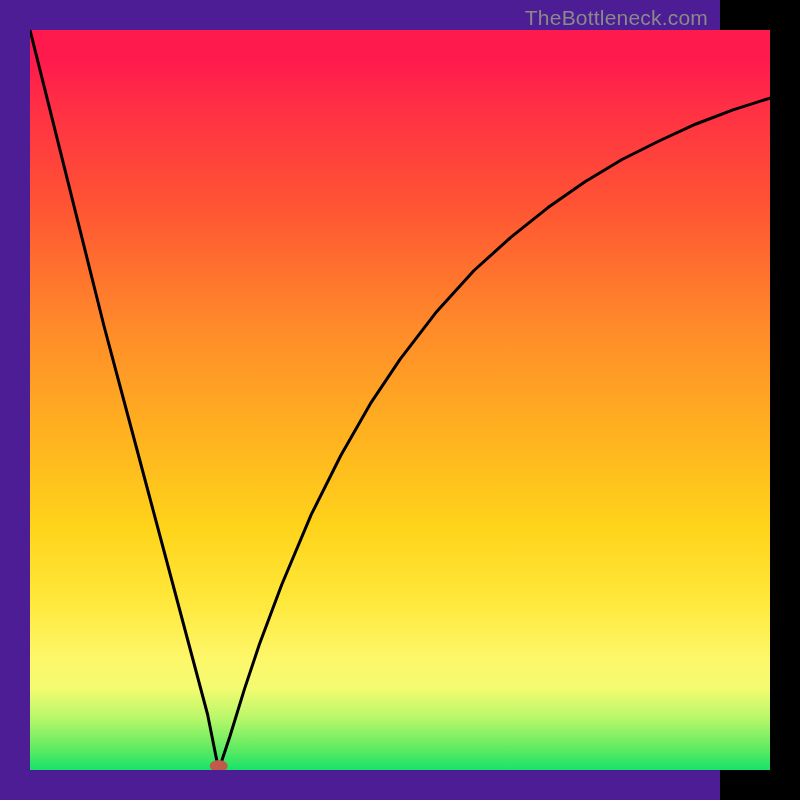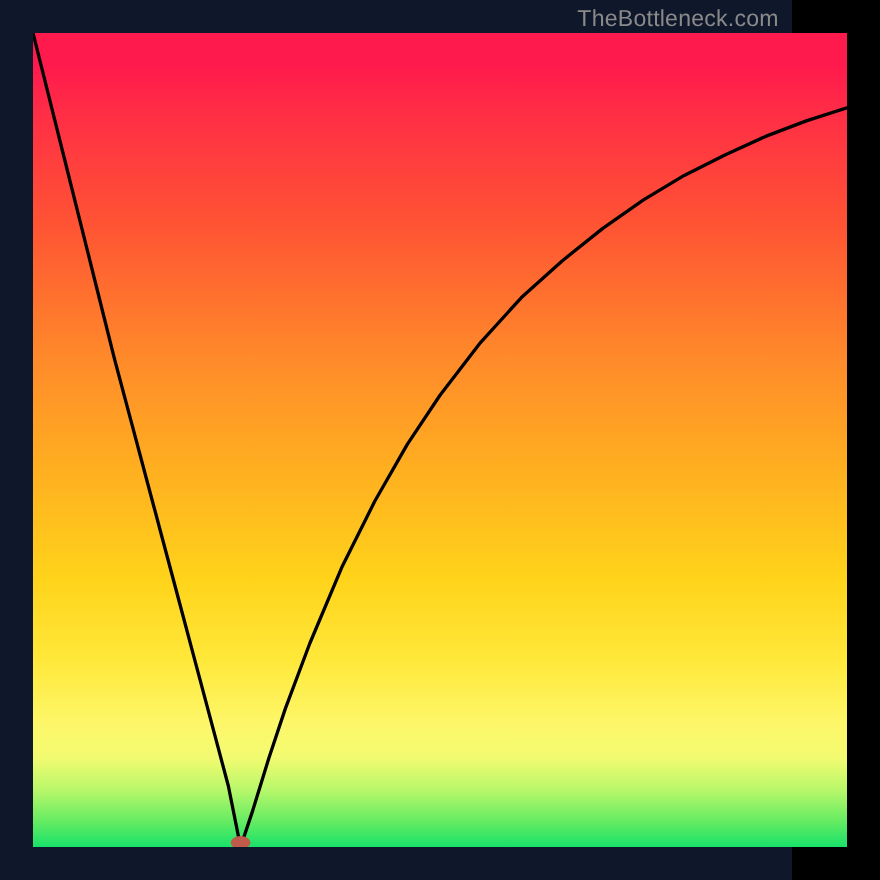--- a/index.html
+++ b/index.html
@@ -8,21 +8,21 @@
     width: 800px;
     height: 800px;
     background: #000;
     overflow: hidden;
     font-family: Arial, Helvetica, sans-serif;
   }
   .frame {
     position: relative;
     width: 720px;
     height: 800px;
-    background: #0f172a;
+    background: #4c1d95;
   }
   .plot-area {
     position: absolute;
     left: 30px;
     top: 30px;
     width: 740px;
     height: 740px;
     background: linear-gradient(
       to bottom,
       #ff1a4d 0%,

